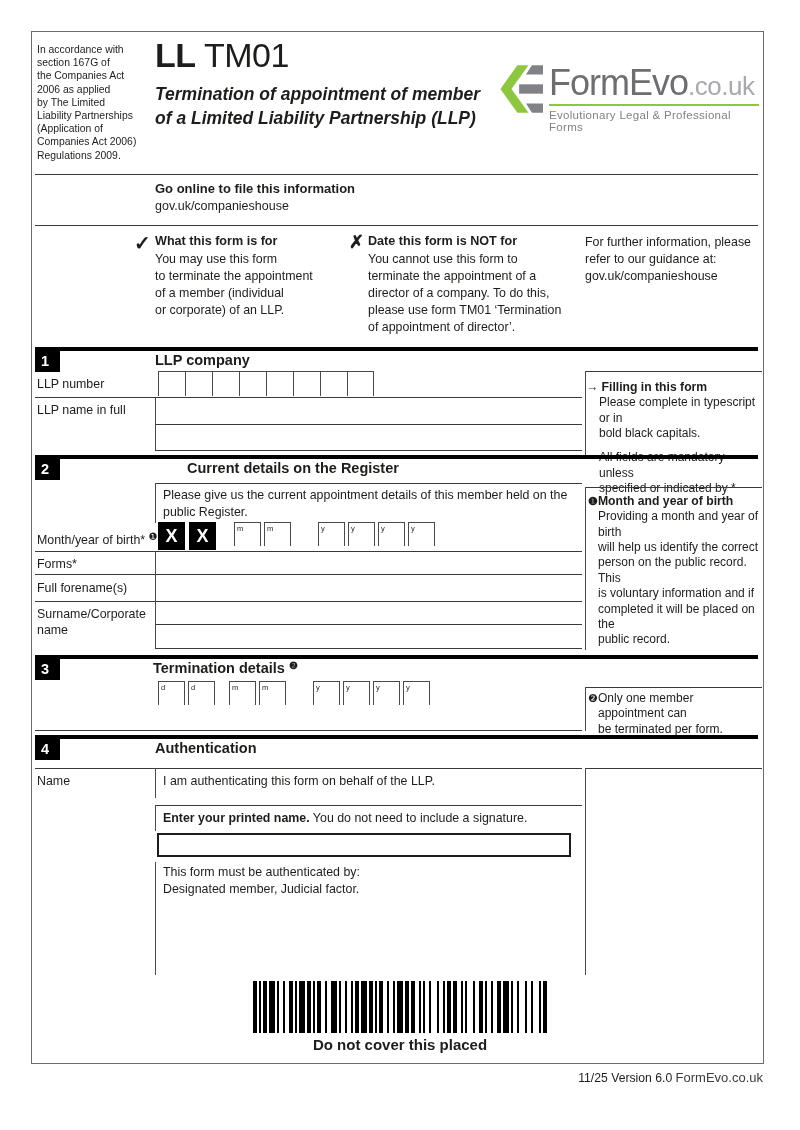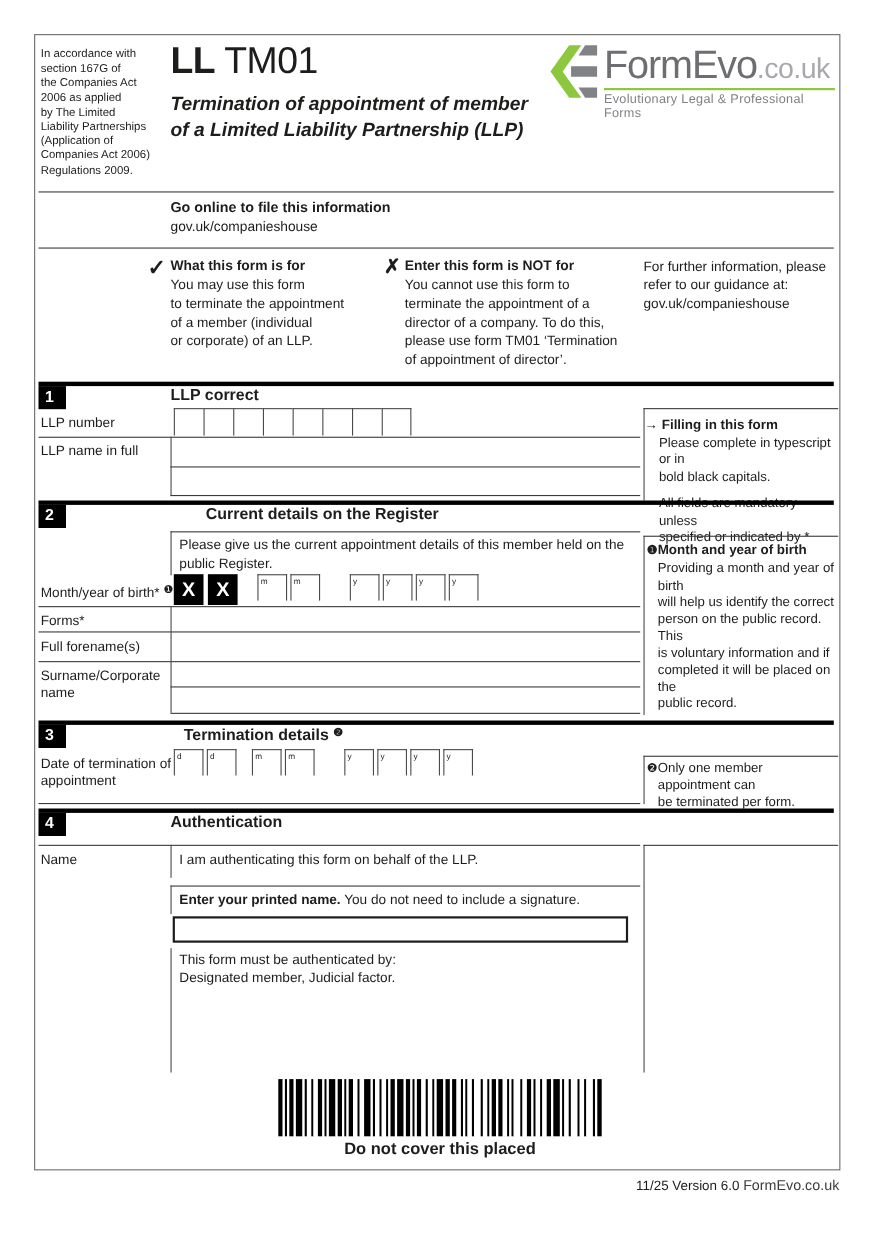--- a/index.html
+++ b/index.html
@@ -25,21 +25,21 @@
   .dgap{width:14px;}
   .xbox{width:27px;height:28px;background:#000;color:#fff;font-weight:bold;font-size:18px;
         line-height:28px;text-align:center;margin-right:4px;}
   .side-title{font-size:12.2px;font-weight:bold;line-height:15.2px;}
   .side-body{font-size:12px;line-height:15.4px;}
   .marker{font-size:11px;}
   .sup{font-size:10px;vertical-align:4px;}
   .titleLL{font-size:34px;letter-spacing:-0.5px;}
   .titleLL .b{font-weight:bold;}
   .subtitle{font-size:17.5px;font-weight:bold;line-height:24px;}
-  .logo{display:flex;align-items:flex-start;}
+  .logo{display:flex;align-items:flex-start;margin-top:24px;}
   .logo-col{margin-left:6px;}
   .logo-text{display:flex;align-items:baseline;}
   .logo-brand{font-size:36px;color:#6d6e71;letter-spacing:-1px;line-height:38px;}
   .logo-suffix{font-size:26px;color:#a7a9ac;letter-spacing:-0.5px;}
   .logo-rule{height:2px;background:#8dc63f;margin:2px 0 3px 0;}
   .logo-tagline{font-size:11.5px;color:#808285;letter-spacing:0.3px;}
   .input-box{position:absolute;border:2px solid #1c1c1c;background:#fff;box-sizing:border-box;}
   .barcode{position:absolute;display:flex;align-items:stretch;}
   .barcode div{height:100%;}
   .bc-bar{background:#000;}
@@ -94,34 +94,34 @@
   <div class="hline" style="left:35px;top:225px;width:723px;"></div>
 
   <div class="abs" style="left:134px;top:231px;font-size:20px;font-weight:bold;">✓</div>
   <div class="abs" style="left:155px;top:234px;font-size:12.6px;font-weight:bold;">What this form is for</div>
   <div class="abs body-t pre" style="left:155px;top:251px;width:200px;">You may use this form
 to terminate the appointment
 of a member (individual
 or corporate) of an LLP.</div>
 
   <div class="abs" style="left:349px;top:231px;font-size:18px;font-weight:bold;">✗</div>
-  <div class="abs" style="left:368px;top:234px;font-size:12.6px;font-weight:bold;">Enter this form is NOT for</div>
+  <div class="abs" style="left:368px;top:234px;font-size:12.6px;font-weight:bold;">Date this form is NOT for</div>
   <div class="abs body-t pre" style="left:368px;top:251px;width:210px;">You cannot use this form to
 terminate the appointment of a
 director of a company. To do this,
 please use form TM01 ‘Termination
 of appointment of director’.</div>
 
   <div class="abs body-t pre" style="left:585px;top:234px;width:180px;">For further information, please
 refer to our guidance at:
 gov.uk/companieshouse</div>
 
   <div class="bar" style="left:35px;top:347px;width:723px;"></div>
   <div class="numbox" style="left:35px;top:351px;">1</div>
-  <div class="secheading" style="left:155px;top:352px;">LLP correct</div>
+  <div class="secheading" style="left:155px;top:352px;">LLP company</div>
 
   <div class="label" style="left:37px;top:377px;">LLP number</div>
   <div class="cellrow" style="left:158px;top:371px;">
     <div class="cell"></div>
     <div class="cell"></div>
     <div class="cell"></div>
     <div class="cell"></div>
     <div class="cell"></div>
     <div class="cell"></div>
     <div class="cell"></div>
@@ -191,26 +191,24 @@
     <div class="side-body pre" style="padding-left:10px;">Providing a month and year of birth
 will help us identify the correct
 person on the public record. This
 is voluntary information and if
 completed it will be placed on the
 public record.</div>
   </div>
 
   <div class="bar" style="left:35px;top:655px;width:723px;"></div>
   <div class="numbox" style="left:35px;top:659px;">3</div>
-  <div class="secheading" style="left:167px;top:660px;">
+  <div class="secheading" style="left:153px;top:660px;">
     <span>Termination details</span> <span class="sup">❷</span>
   </div>
 
-  <div class="label pre" style="left:37px;top:687px;">Date of termination of
-appointment</div>
   <div class="cellrow" style="left:158px;top:681px;">
     <div class="dcell">d</div>
     <div class="dcell">d</div>
     <div class="dgap" style="width:11px;"></div>
     <div class="dcell">m</div>
     <div class="dcell">m</div>
     <div class="dgap" style="width:24px;"></div>
     <div class="dcell">y</div>
     <div class="dcell">y</div>
     <div class="dcell">y</div>

